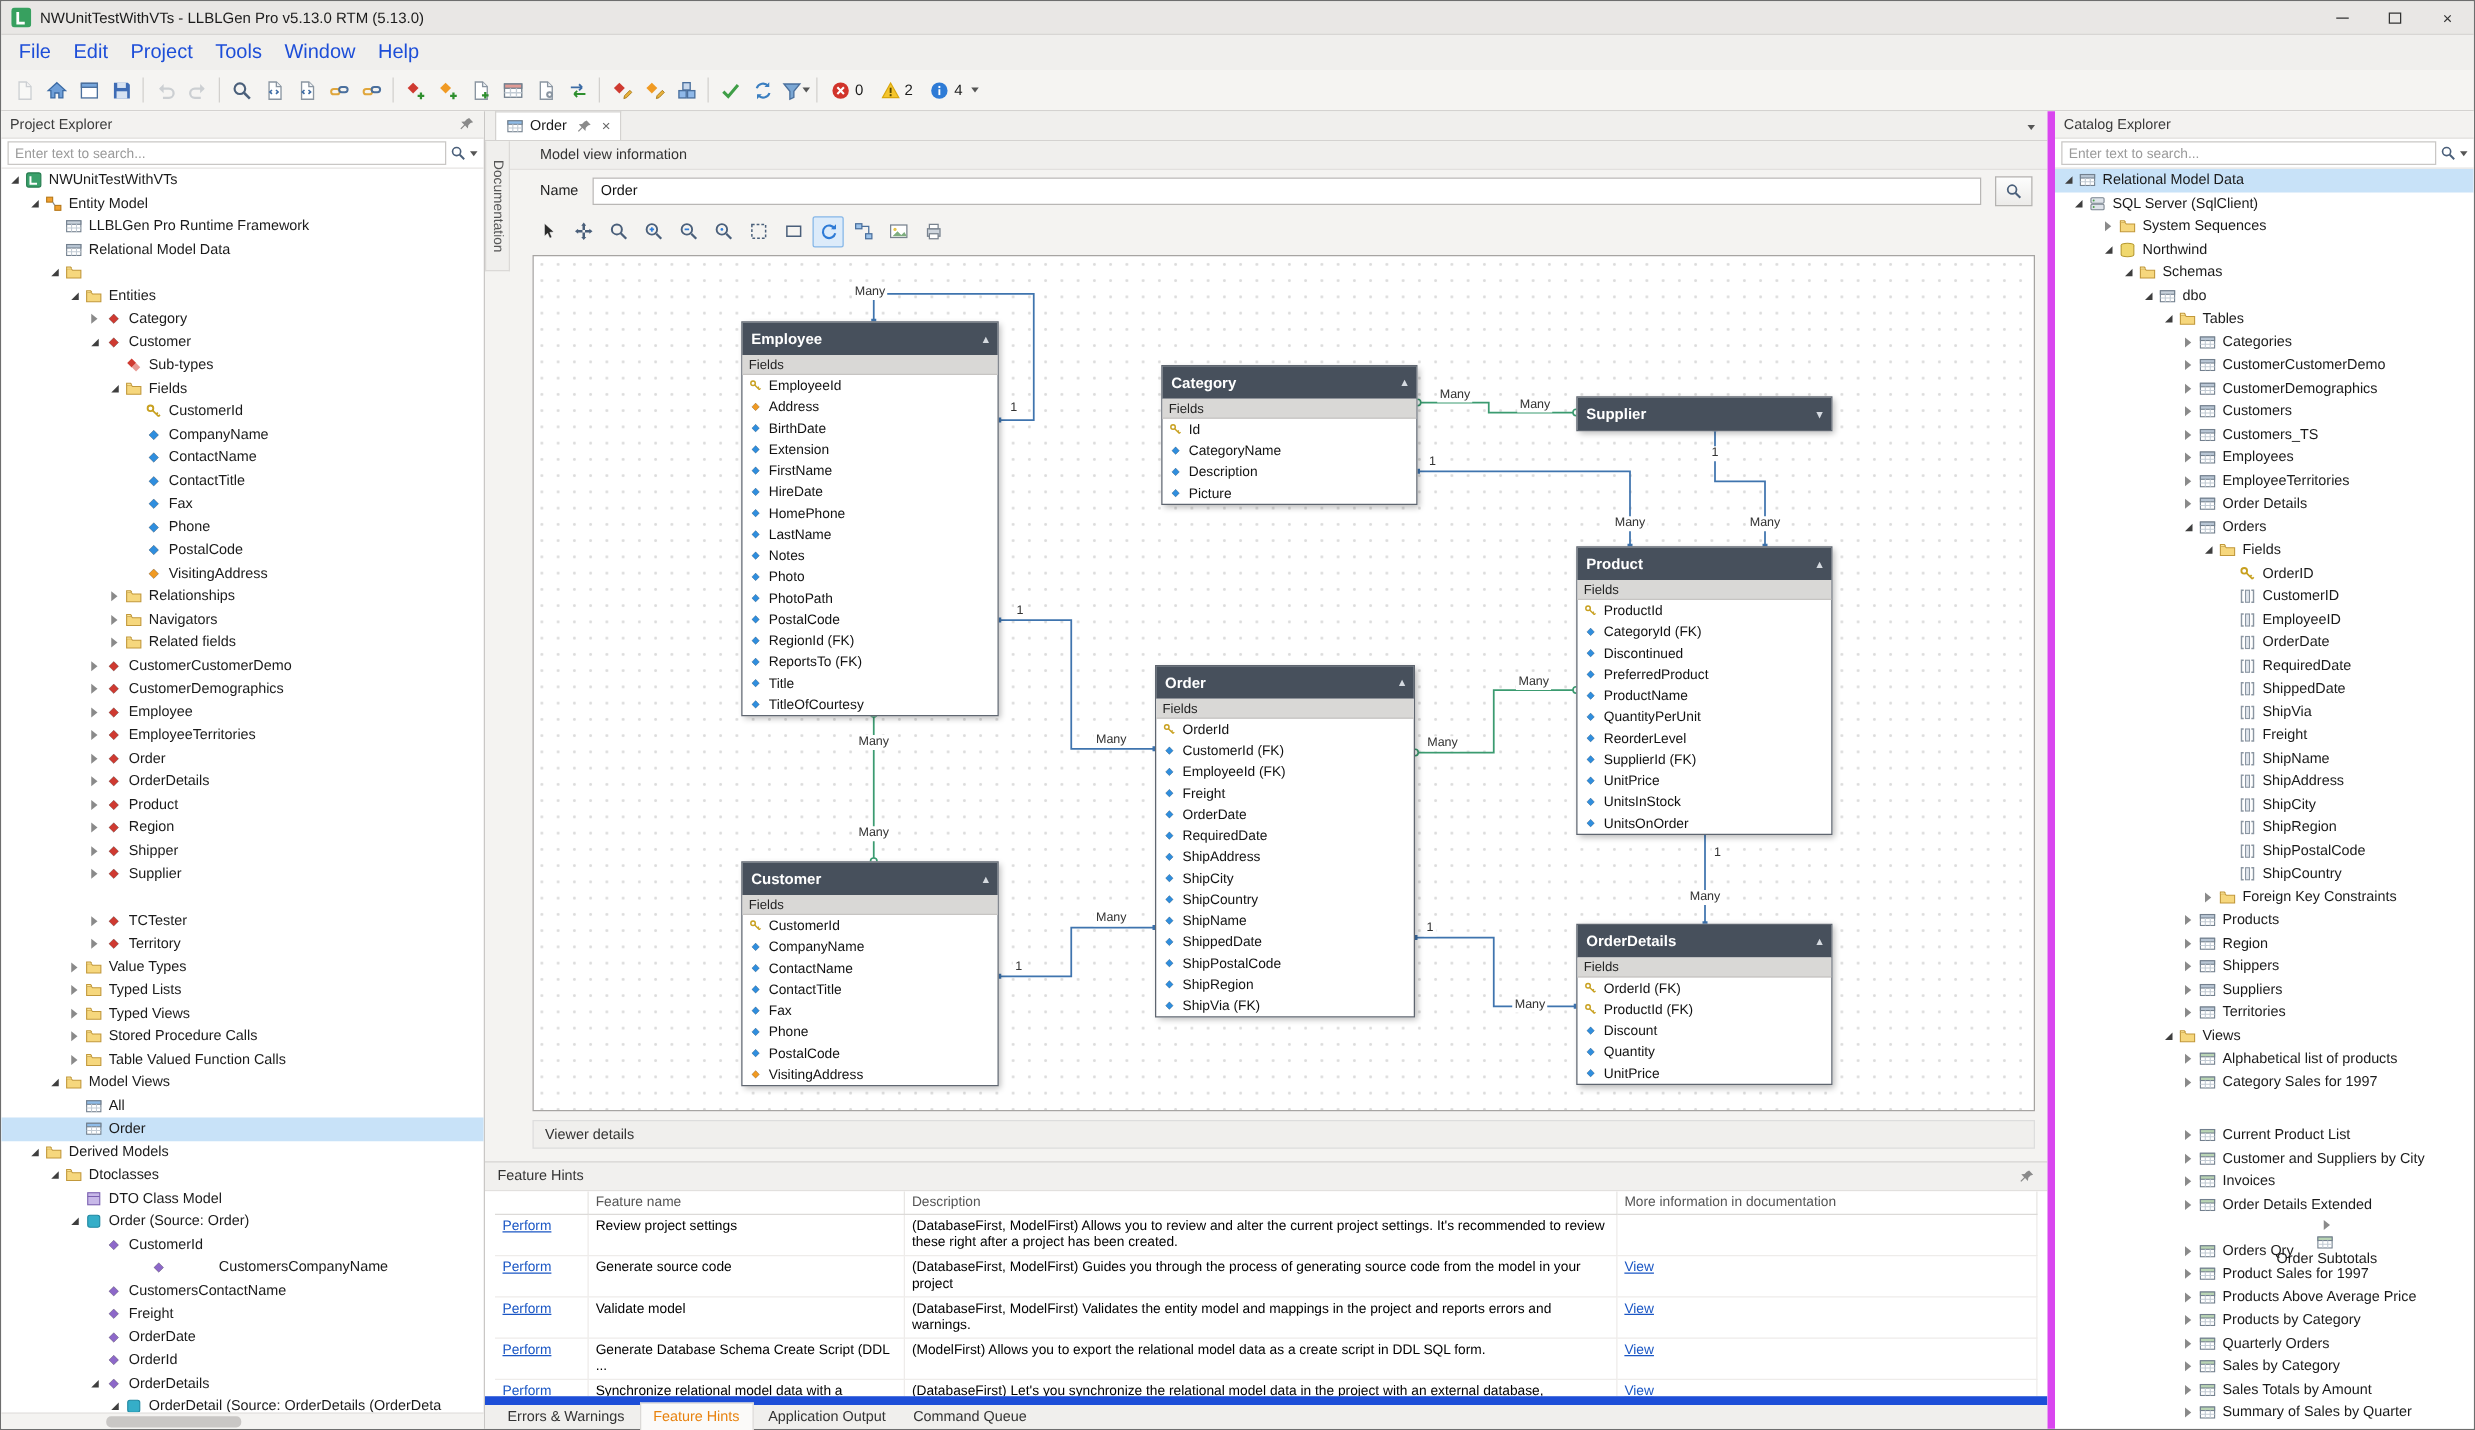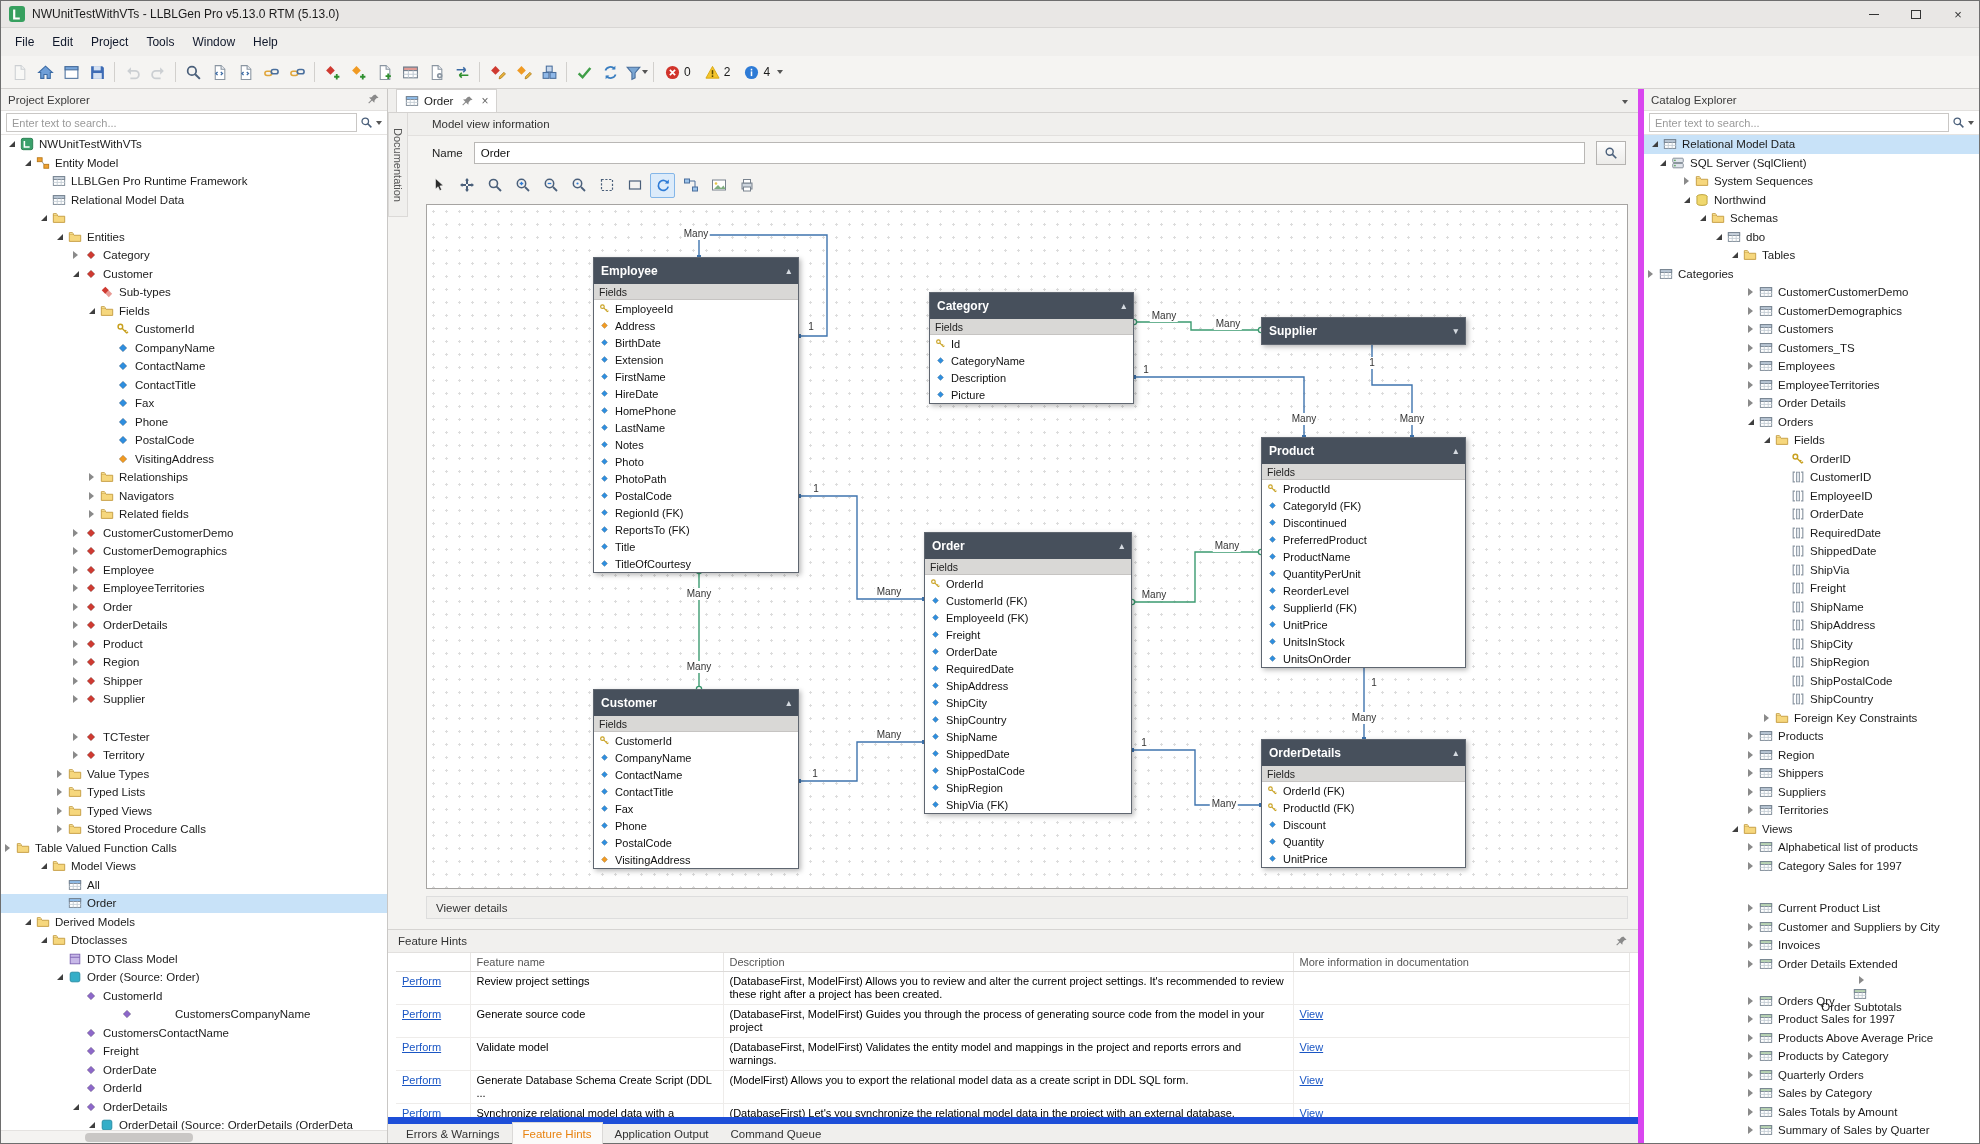--- a/index.html
+++ b/index.html
@@ -8,21 +8,21 @@
   svg{display:block}
   
   .titlebar{position:absolute;top:0;left:0;right:0;height:27px;background:#e9e7e5;display:flex;align-items:center;gap:7px;padding-left:8px;border-bottom:1px solid #d8d6d4}
   .app-icon svg{width:16px;height:16px}
   .title-text{font-size:12px;color:#1b1b1b}
   .win-controls{margin-left:auto;display:flex;height:100%}
   .win-btn{width:42px;height:100%;display:flex;align-items:center;justify-content:center;font-size:13px;color:#333}
   .glyph-min{width:10px;height:1px;background:#333;display:inline-block}
   .glyph-max{width:10px;height:9px;border:1px solid #333;display:inline-block}
   .menubar{position:absolute;top:27px;left:0;right:0;height:28px;background:#f0efed;display:flex;align-items:center;padding-left:5px}
-  .menu-item{font-size:12px;color:#0f172a;padding:5px 9px}
+  .menu-item{font-size:16px;color:#1d4ed8;padding:5px 9px}
   .toolbar{position:absolute;top:55px;left:0;right:0;height:33px;background:#f5f4f2;border-bottom:1px solid #d4d2d0;display:flex;align-items:center;padding-left:5px}
   .tb-btn{width:26px;height:26px;border:none;background:transparent;display:flex;align-items:center;justify-content:center;border-radius:2px}
   .tb-btn svg{width:17px;height:17px}
   .tb-btn.disabled{opacity:.38}
   .tb-sep{width:1px;height:20px;background:#d2d0cd;margin:0 4px;display:inline-block}
   .tb-badge{display:flex;align-items:center;gap:4px;padding:0 7px;font-size:12px;color:#1b1b1b}
   .tb-badge svg{width:15px;height:15px}
   .caret{width:0;height:0;border-left:3.5px solid transparent;border-right:3.5px solid transparent;border-top:4px solid #555;display:inline-block}
   
   .main{position:absolute;top:88px;left:0;right:0;bottom:0}
@@ -719,21 +719,21 @@
               <span class="arr-c"></span>
             </span>
             <span class="ticon">
               <svg viewBox="0 0 16 16">
                 <path d="M1.5 4.5h4.2l1.2 1.5h7.6V13H1.5z" fill="#f6d77d" stroke="#c1983b"></path>
                 <path d="M1.5 4.5V3h3.6l1.1 1.3" fill="#fce79b" stroke="#c1983b"></path>
               </svg>
             </span>
             <span>Stored Procedure Calls</span>
           </div>
-          <div class="tree-row" style="">
+          <div class="tree-row" style="padding-left: 52px;">
             <span class="arr">
               <span class="arr-c"></span>
             </span>
             <span class="ticon">
               <svg viewBox="0 0 16 16">
                 <path d="M1.5 4.5h4.2l1.2 1.5h7.6V13H1.5z" fill="#f6d77d" stroke="#c1983b"></path>
                 <path d="M1.5 4.5V3h3.6l1.1 1.3" fill="#fce79b" stroke="#c1983b"></path>
               </svg>
             </span>
             <span>Table Valued Function Calls</span>
@@ -1764,21 +1764,21 @@
               <span class="arr-o"></span>
             </span>
             <span class="ticon">
               <svg viewBox="0 0 16 16">
                 <path d="M1.5 4.5h4.2l1.2 1.5h7.6V13H1.5z" fill="#f6d77d" stroke="#c1983b"></path>
                 <path d="M1.5 4.5V3h3.6l1.1 1.3" fill="#fce79b" stroke="#c1983b"></path>
               </svg>
             </span>
             <span>Tables</span>
           </div>
-          <div class="tree-row" style="">
+          <div class="tree-row" style="padding-left: 100px;">
             <span class="arr">
               <span class="arr-c"></span>
             </span>
             <span class="ticon">
               <svg viewBox="0 0 16 16">
                 <rect x="1.5" y="3" width="13" height="10" fill="#fff" stroke="#73808e"></rect>
                 <rect x="1.5" y="3" width="13" height="3.2" fill="#b9c6d4" stroke="#73808e"></rect>
                 <path d="M6 6.2v6.8M10.5 6.2v6.8M1.5 9.6h13" stroke="#c2cbd4" stroke-width="1" fill="none"></path>
               </svg>
             </span>

